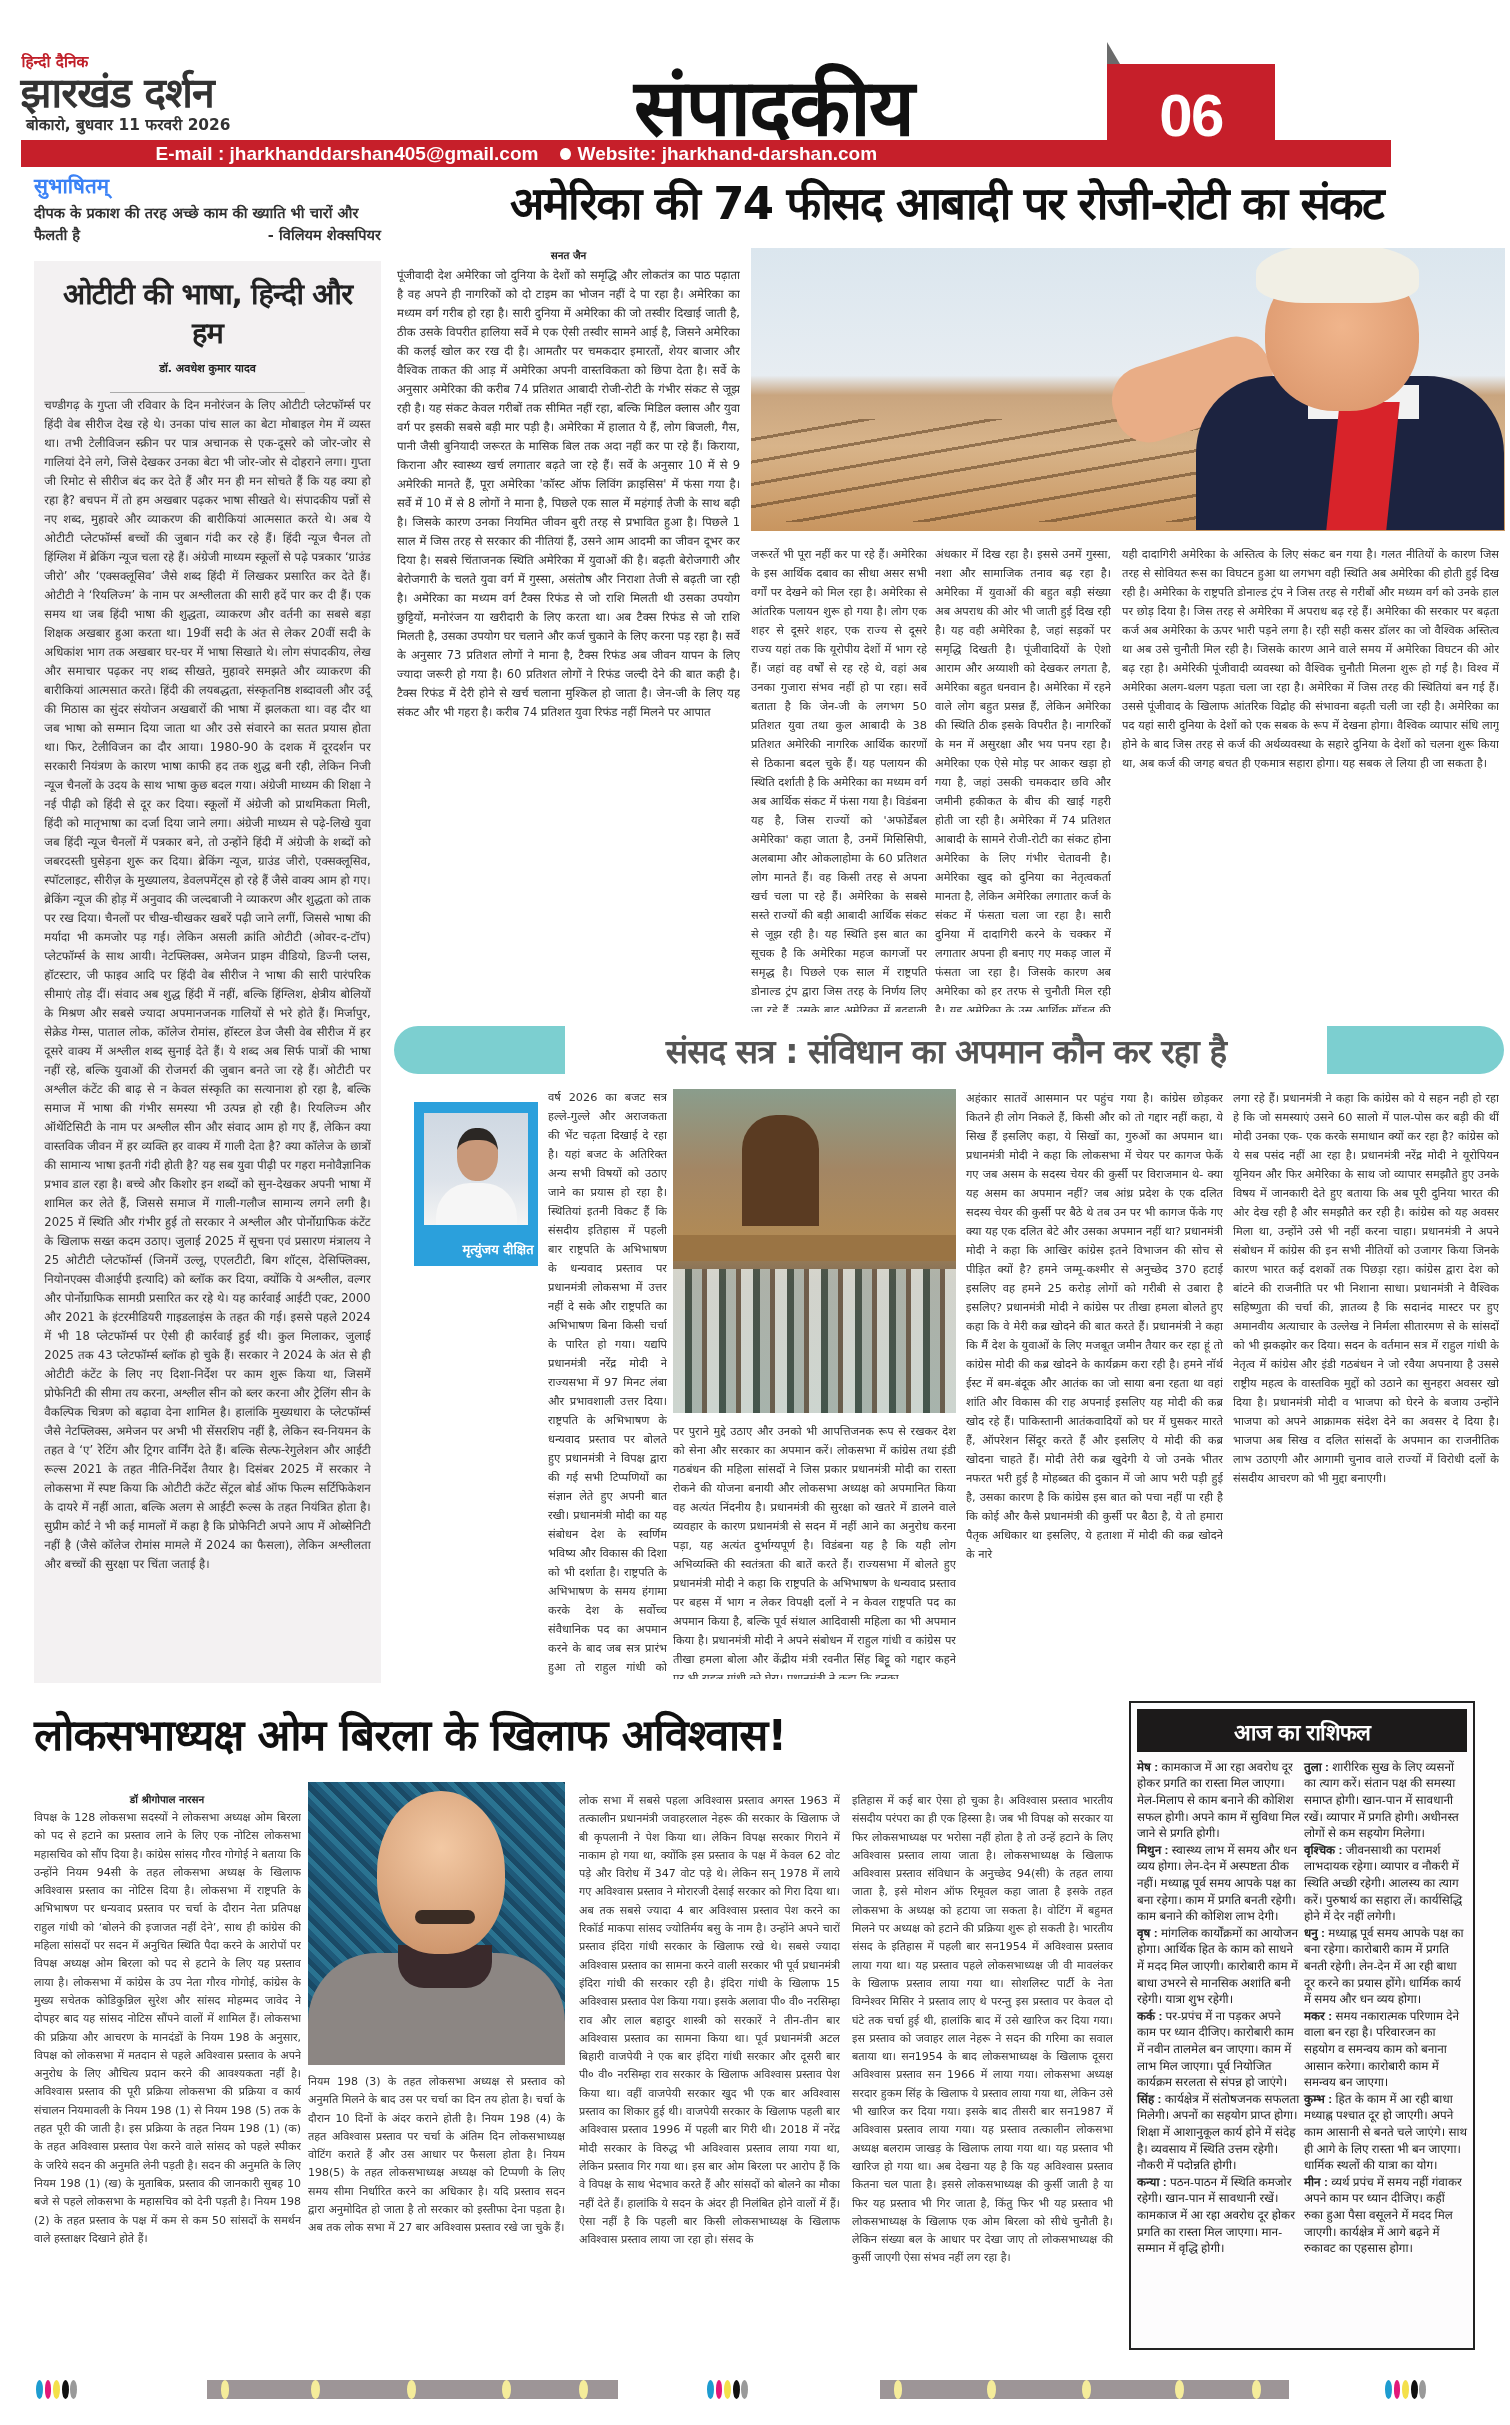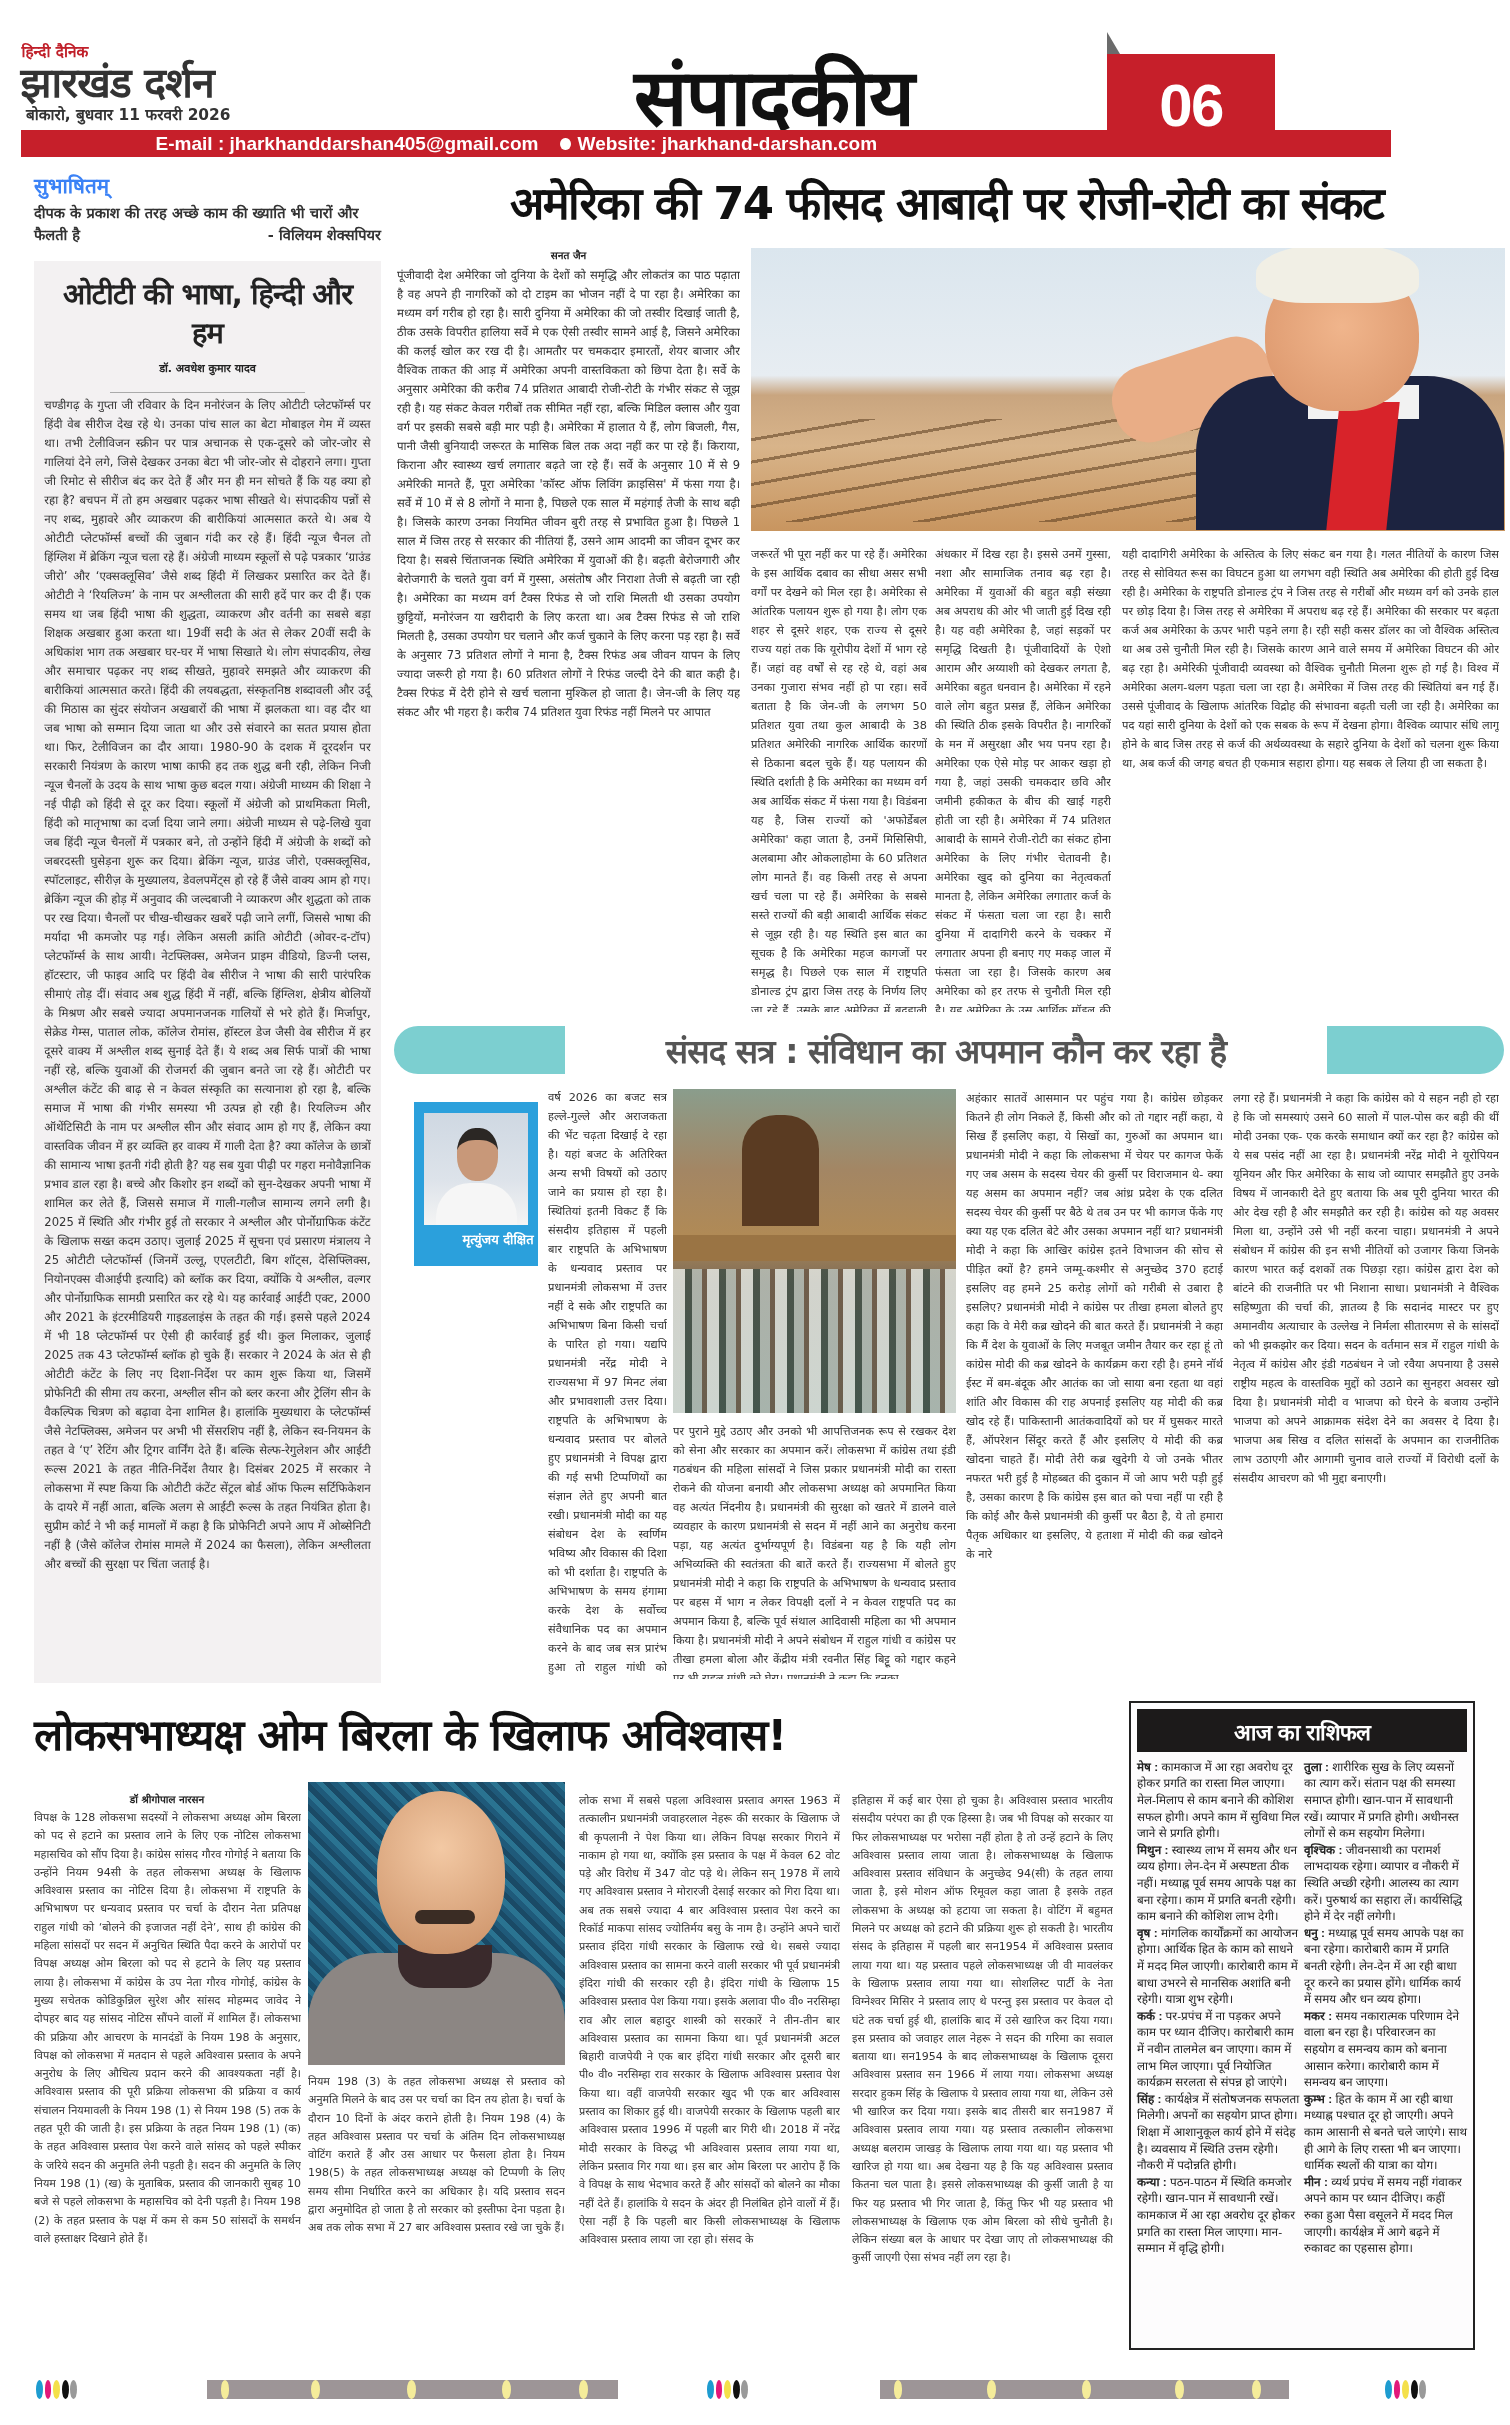--- a/index.html
+++ b/index.html
@@ -1,20 +1,20 @@
 <!DOCTYPE html>
 <html style="font-size:13.7px"><head>
 <meta charset="utf-8">
 <style>
   * { box-sizing: border-box; margin: 0; padding: 0; }
   html, body { width: 1511px; height: 2426px; background: #fff; overflow: hidden; }
   body { font-family: "DejaVu Sans", "Liberation Sans", sans-serif; color: #222; position: relative; }
 
   
-  .masthead { position: absolute; left: 0; top: 8px; width: 1207px; height: 154px; }
+  .masthead { position: absolute; left: 0; top: 18px; width: 1207px; height: 154px; }
   .brand-tag { position: absolute; left: 21.4px; top: 33px; font-size: 15.4px; color: #c0202a; font-weight: bold; }
   .brand-name { position: absolute; left: 20.6px; top: 45px; font-size: 41px; font-weight: bold; color: #333; letter-spacing: -0.9px; }
   .brand-date { position: absolute; left: 26px; top: 96px; font-size: 15.4px; font-weight: bold; color: #333; }
   .section-title { position: absolute; left: 634px; top: 33px; font-size: 79px; font-weight: bold; color: #111; font-family: "DejaVu Serif", serif; letter-spacing: -1.7px; }
   .contact-bar { position: absolute; left: 20.6px; top: 122px; width: 1370px; height: 27px; background: #c61f2a; color: #fff; font-family: "Liberation Sans", sans-serif; font-size: 19px; font-weight: bold; display: flex; align-items: center; padding-left: 135px; }
   .contact-bar .dot { display: inline-block; width: 10.3px; height: 12px; border-radius: 50%; background: #fff; margin: 0 6.9px 0 22px; }
   .page-no-fold { position: absolute; left: 1107px; top: 24px; width: 0; height: 0; border-left: 13.7px solid #6b6b6b; border-top: 22px solid transparent; }
   .page-no { position: absolute; left: 1107px; top: 46px; width: 168px; height: 103px; background: #c61f2a; color: #fff; font-family: "Liberation Sans", sans-serif; font-size: 60px; font-weight: bold; display: flex; align-items: center; justify-content: center; letter-spacing: -1.7px; }
 
   
@@ -39,21 +39,21 @@
   .photo-trump .hair { position: absolute; left: 505px; top: -5.1px; width: 163px; height: 60px; border-radius: 50% 50% 30% 30%; background: #f1efe5; }
   .photo-trump .hand { position: absolute; left: 360px; top: 103px; width: 163px; height: 77px; border-radius: 34px; background: #e9ad86; transform: rotate(-18deg); }
 
   
   .banner-2 { position: absolute; left: 394px; top: 1026px; width: 1110px; height: 48px; background: #7ccfd0; border-radius: 26px; }
   .banner-2 .inner { position: absolute; left: 171px; top: 0; width: 762px; height: 48px; background: #fff; display: flex; align-items: center; justify-content: center; font-size: 33px; font-weight: bold; color: #555; letter-spacing: -0.9px; }
   .author-card { position: absolute; left: 414px; top: 1102px; width: 124px; height: 164px; background: #2ba0dc; }
   .author-card .photo { position: absolute; left: 10.3px; top: 11px; width: 104px; height: 112px; background: linear-gradient(180deg, #cfd8e2 0%, #dde3ea 60%, #f4f4f4 100%); overflow: hidden; }
   .author-card .photo .head { position: absolute; left: 33px; top: 15.4px; width: 41px; height: 53px; border-radius: 45%; background: #c89879; border-top: 12px solid #2b2724; }
   .author-card .photo .body { position: absolute; left: 12px; top: 70px; width: 81px; height: 51px; border-radius: 34px 34px 0 0; background: #f6f6f6; }
-  .author-card .name { position: absolute; left: 0; top: 128px; width: 124px; text-align: center; color: #fff; font-weight: bold; font-size: 13px; padding-left: 44px; }
+  .author-card .name { position: absolute; left: 0; top: 138px; width: 124px; text-align: center; color: #fff; font-weight: bold; font-size: 13px; padding-left: 44px; }
   .photo-parliament { position: absolute; left: 673px; top: 1089px; width: 283px; height: 324px; background: linear-gradient(180deg, #8a9d8c 0%, #a38664 25%, #b08a56 45%, #7c6b58 60%, #5f7568 100%); overflow: hidden; }
   .photo-parliament .chair { position: absolute; left: 69px; top: 26px; width: 77px; height: 111px; background: #5a3b22; border-radius: 34px 34px 0 0; }
   .photo-parliament .desk { position: absolute; left: 0; top: 146px; width: 283px; height: 26px; background: #9a7444; }
   .photo-parliament .crowd { position: absolute; left: 0; top: 180px; width: 283px; height: 146px; background: repeating-linear-gradient(90deg, #e8ede9 0 12px, #3e4e46 12px 19px, #b9c3bd 19px 29px, #6d5a48 29px 34px); opacity: 0.8; }
 
   
   .headline-3 { position: absolute; left: 34px; top: 1704px; width: 1088px; font-size: 43px; font-weight: bold; color: #111; letter-spacing: -0.9px; }
   .photo-birla { position: absolute; left: 308px; top: 1782px; width: 257px; height: 283px; background: repeating-linear-gradient(45deg, #1f5a7a 0 5.1px, #2a7391 5.1px 10.3px, #1a4a66 10.3px 15.4px); overflow: hidden; }
   .photo-birla .head { position: absolute; left: 69px; top: 8.6px; width: 128px; height: 163px; border-radius: 50% 50% 45% 45%; background: radial-gradient(circle at 50% 35%, #f3c9a4, #c98e64); }
   .photo-birla .mustache { position: absolute; left: 107px; top: 128px; width: 60px; height: 13.7px; background: #3a2c24; border-radius: 6.9px; }

